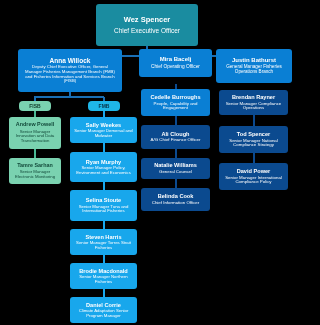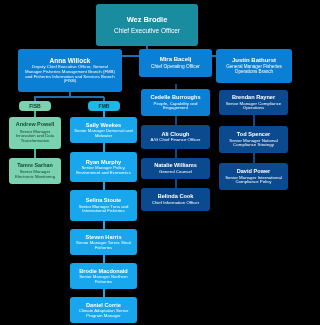--- a/index.html
+++ b/index.html
@@ -67,21 +67,21 @@
 
   <div class="line mintline" style="left:34px;top:111px;width:2px;height:48px;"></div>
 
   <div class="line cyanline" style="left:103px;top:111px;width:2px;height:195px;"></div>
 
   <div class="line navyline" style="left:175px;top:84px;width:2px;height:118px;"></div>
 
   <div class="line navyline" style="left:253px;top:90px;width:2px;height:90px;"></div>
 
   <div class="node teal" style="left:96px;top:4px;width:102px;height:42px;font-size:6.5px;">
-    <span class="nm" style="font-size:7.5px;">Wez Brodie</span>
+    <span class="nm" style="font-size:7.5px;">Wez Spencer</span>
     <span class="ttl" style="font-size:6.5px;margin-top:2px;">Chief Executive Officer</span>
   </div>
 
   <div class="node blue" style="left:18px;top:49px;width:104px;height:43px;">
     <span class="nm" style="font-size:6.5px;">Anna Willock</span>
     <span class="ttl" style="font-size:4.3px;margin-top:1.5px;padding:0 4px;">Deputy Chief Executive Officer, General Manager Fisheries Management Branch (FMB) and Fisheries Information and Services Branch (FISB)</span>
   </div>
 
   <div class="node blue" style="left:139px;top:49px;width:73px;height:28px;">
     <span class="nm" style="font-size:6px;">Mira Bacelj</span>

